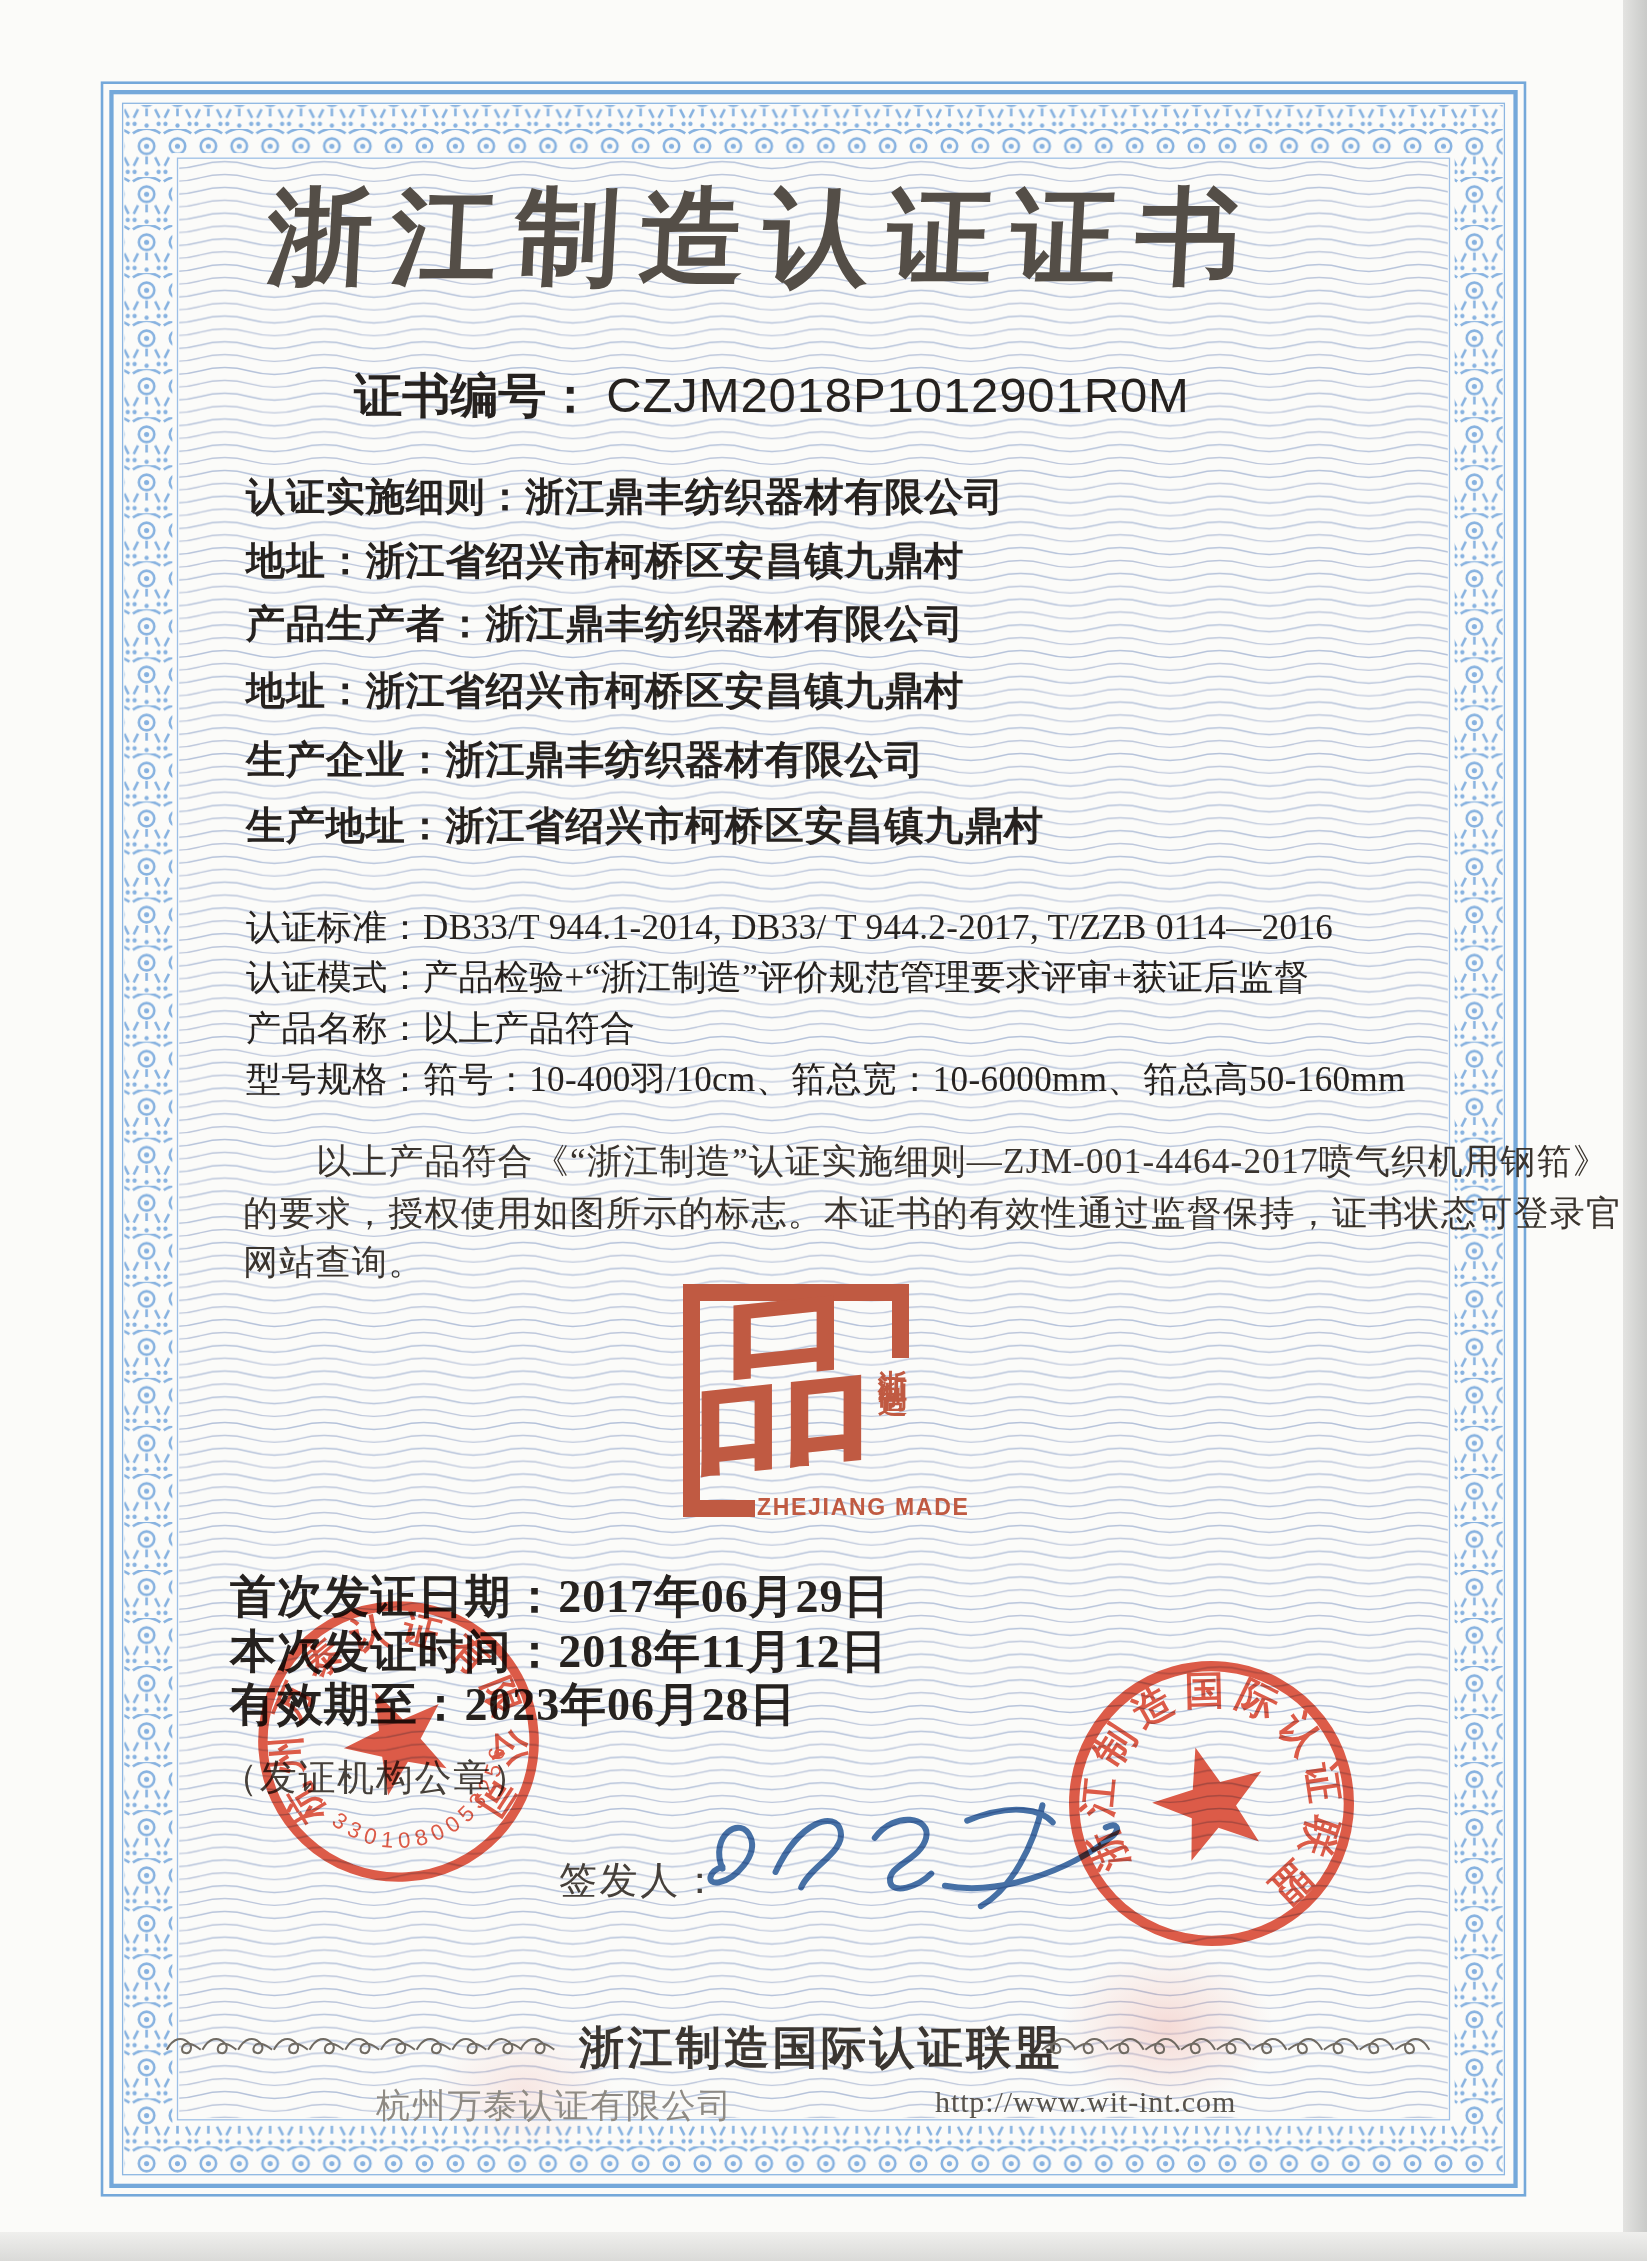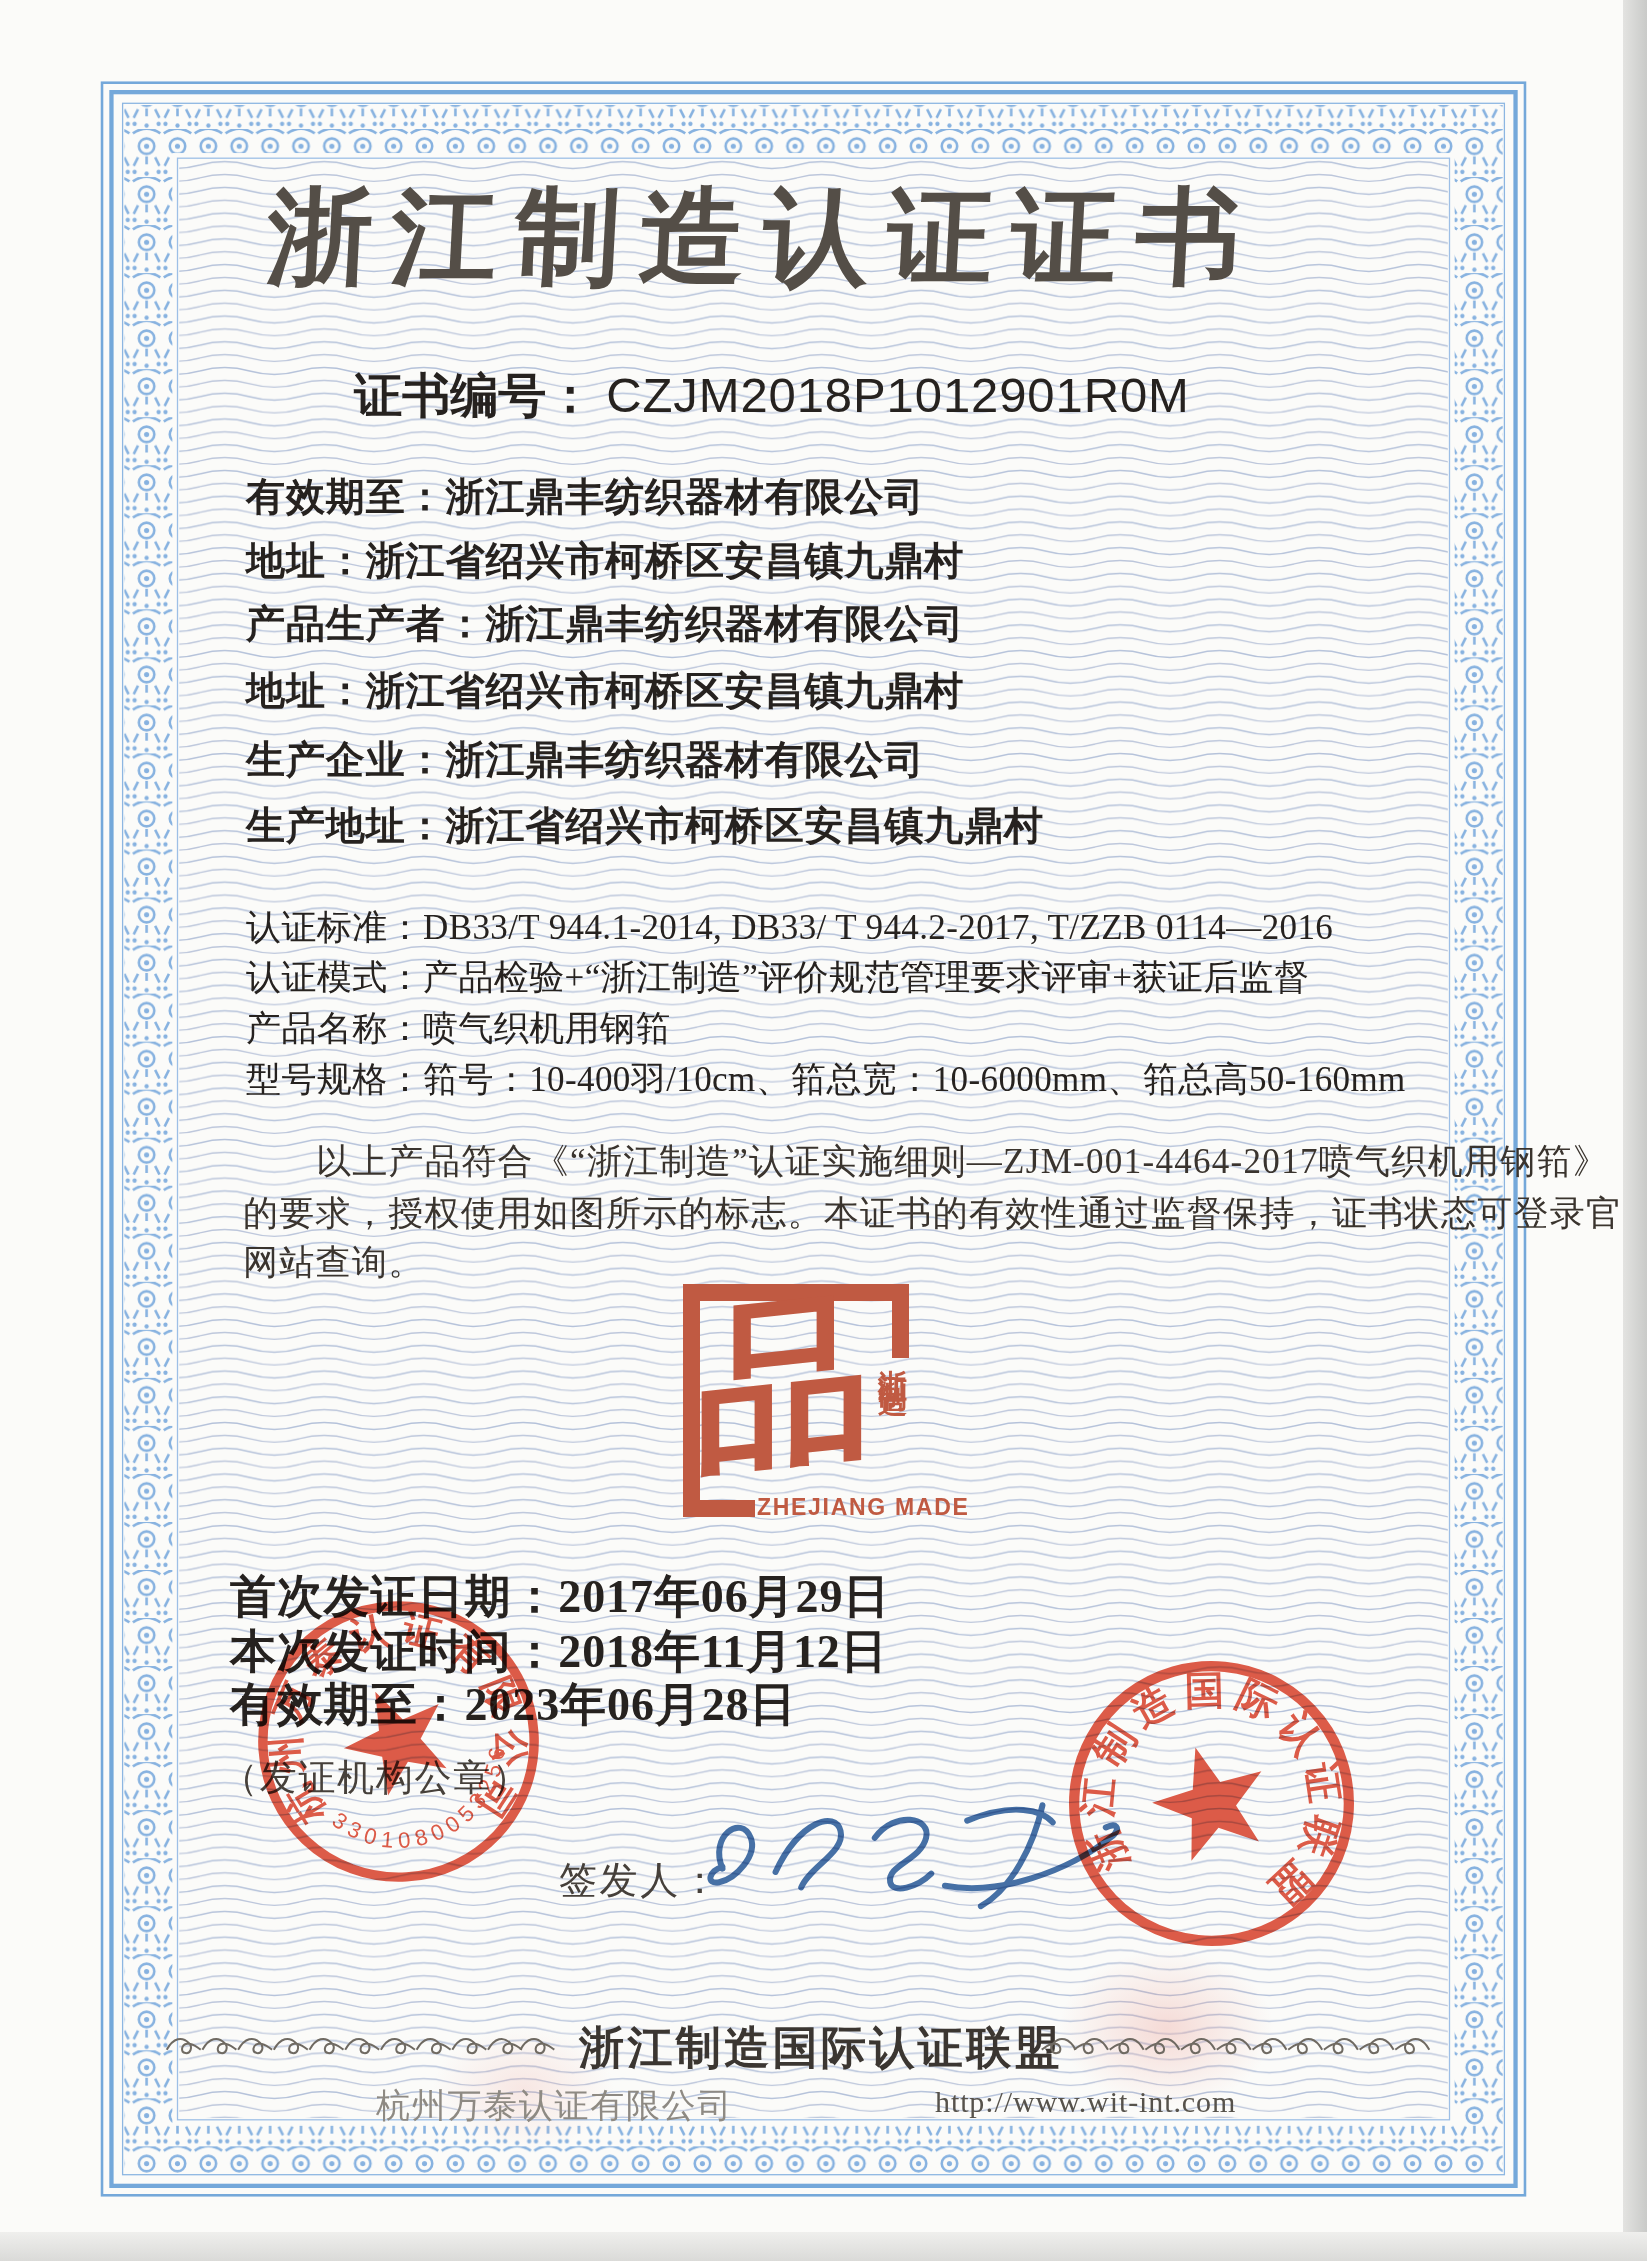--- a/index.html
+++ b/index.html
@@ -100,21 +100,21 @@
     <rect x="92" y="92" width="1479" height="2283" fill="url(#wv)"></rect>
   </svg>
 
   <div class="abs title">浙江制造认证证书</div>
 
   <div class="abs certno">
     <span class="lbl">证书编号：</span><span class="num">CZJM2018P1012901R0M</span>
   </div>
 
   <div class="abs field" style="top:470px">
-    <span>有效期至：</span><span>浙江鼎丰纺织器材有限公司</span>
+    <span>认证实施细则：</span><span>浙江鼎丰纺织器材有限公司</span>
   </div>
   <div class="abs field" style="top:534px">
     <span>地址：</span><span>浙江省绍兴市柯桥区安昌镇九鼎村</span>
   </div>
   <div class="abs field" style="top:597px">
     <span>产品生产者：</span><span>浙江鼎丰纺织器材有限公司</span>
   </div>
   <div class="abs field" style="top:664px">
     <span>地址：</span><span>浙江省绍兴市柯桥区安昌镇九鼎村</span>
   </div>
@@ -125,21 +125,21 @@
     <span>生产地址：</span><span>浙江省绍兴市柯桥区安昌镇九鼎村</span>
   </div>
 
   <div class="abs spec" style="top:904px">
     <span>认证标准：</span><span>DB33/T 944.1-2014, DB33/ T 944.2-2017, T/ZZB 0114—2016</span>
   </div>
   <div class="abs spec" style="top:954px">
     <span>认证模式：</span><span>产品检验+“浙江制造”评价规范管理要求评审+获证后监督</span>
   </div>
   <div class="abs spec" style="top:1005px">
-    <span>产品名称：</span><span>喷气织机用钢筘</span>
+    <span>产品名称：</span><span>以上产品符合</span>
   </div>
   <div class="abs spec" style="top:1056px">
     <span>型号规格：</span><span>筘号：10-400羽/10cm、筘总宽：10-6000mm、筘总高50-160mm</span>
   </div>
 
   <div class="abs stmt" style="top:1138px;left:316px">以上产品符合《“浙江制造”认证实施细则—ZJM-001-4464-2017喷气织机用钢筘》</div>
   <div class="abs stmt" style="top:1190px">的要求，授权使用如图所示的标志。本证书的有效性通过监督保持，证书状态可登录官方</div>
   <div class="abs stmt" style="top:1239px">网站查询。</div>
 
   <div class="abs logo">

